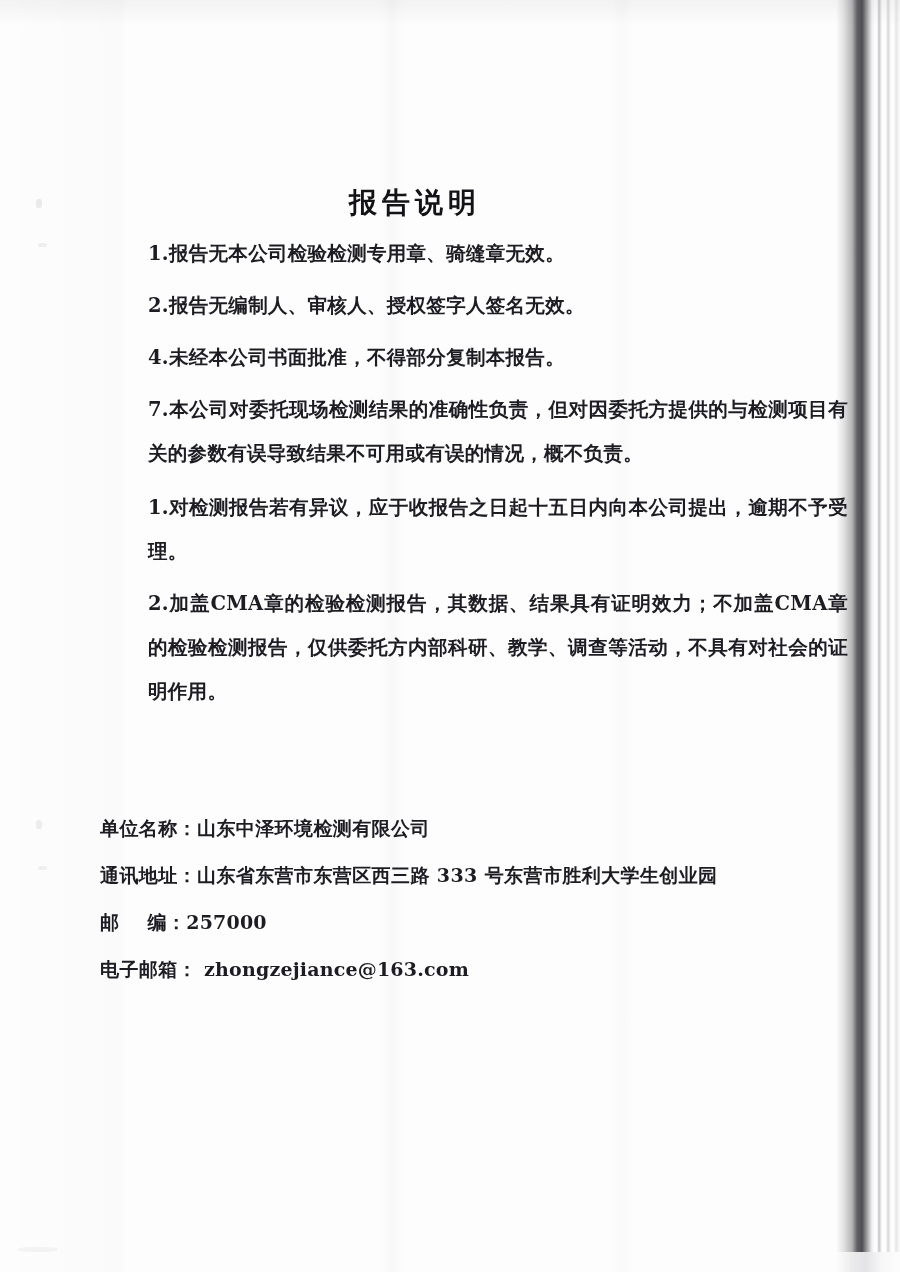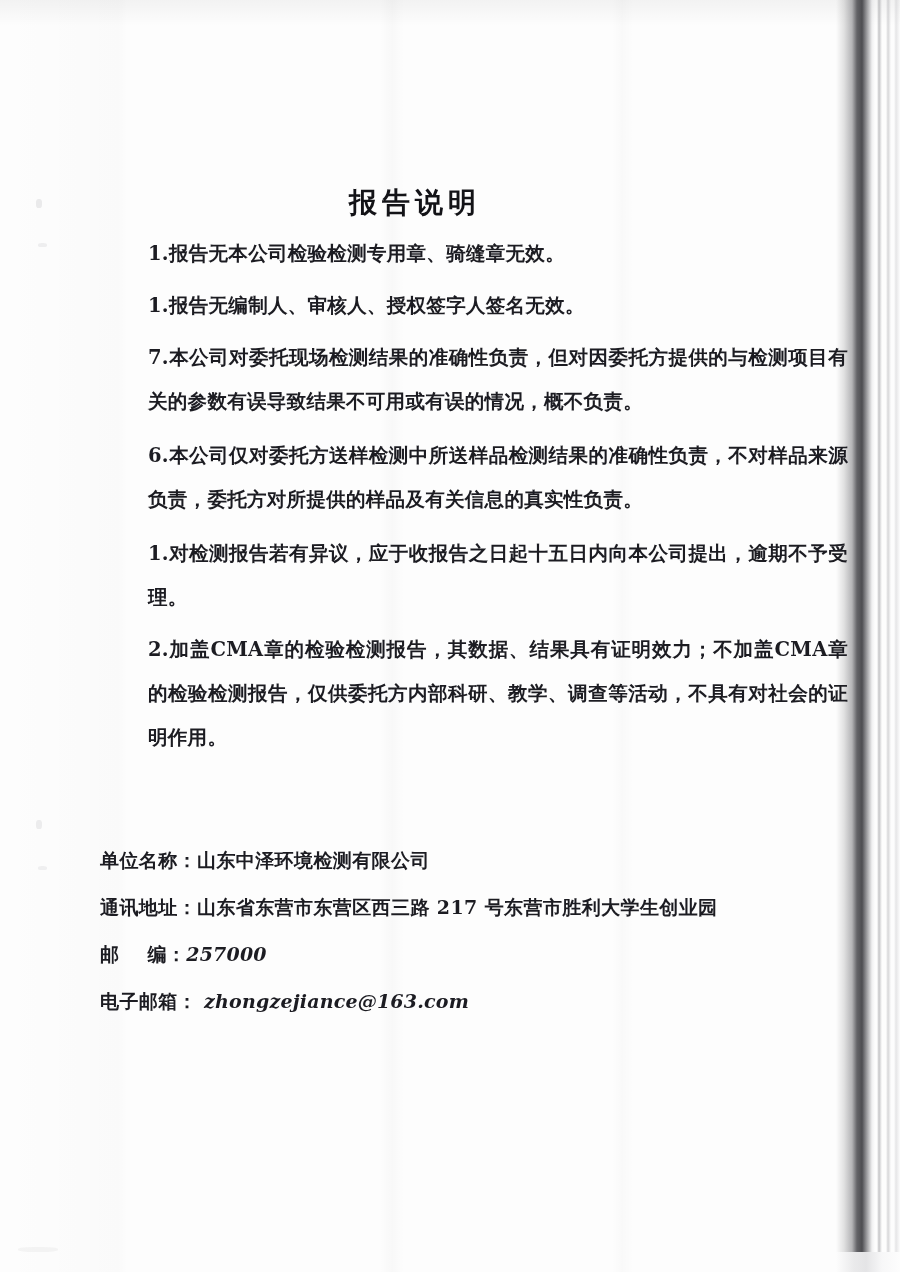--- a/index.html
+++ b/index.html
@@ -144,42 +144,41 @@
     text-align: justify;
     text-justify: inter-ideograph;
     margin: 0 0 10px 0;
   }
 
   .clause.tight { margin-bottom: 8px; }
 
   .contact {
     position: absolute;
     left: 100px;
-    top: 837px;
+    top: 805px;
     width: 700px;
   }
 
   .contact-line {
     font-size: 19px;
     font-weight: 700;
     line-height: 47px;
     letter-spacing: 0.4px;
     color: #1c1c22;
     white-space: pre;
   }
 
   .contact-line.indented {
     padding-left: 100px;
   }
 
   .contact-line .value-latin {
     font-family: "DejaVu Serif", "Liberation Serif", serif;
     font-weight: 700;
     letter-spacing: 0.2px;
-    font-style: italic;
   }
 </style>
 </head>
 <body>
 
 <div class="scan-page">
 
   <div class="paper-texture"></div>
   <div class="top-shade"></div>
 
@@ -191,32 +190,32 @@
   <div class="speck" style="left:36px; top:820px; width:6px; height:9px; opacity:.50;"></div>
   <div class="speck" style="left:38px; top:866px; width:9px; height:4px; opacity:.40;"></div>
   <div class="speck" style="left:18px; top:1247px; width:40px; height:5px; opacity:.28;"></div>
 
   <div class="content">
 
     <h1 class="doc-title">报告说明</h1>
 
     <div class="clauses">
       <p class="clause tight">1.报告无本公司检验检测专用章、骑缝章无效。</p>
-      <p class="clause tight">1.报告无编制人、审核人、授权签字人签名无效。</p>
+      <p class="clause tight">2.报告无编制人、审核人、授权签字人签名无效。</p>
+      <p class="clause tight">4.未经本公司书面批准，不得部分复制本报告。</p>
       <p class="clause">7.本公司对委托现场检测结果的准确性负责，但对因委托方提供的与检测项目有关的参数有误导致结果不可用或有误的情况，概不负责。</p>
-      <p class="clause">6.本公司仅对委托方送样检测中所送样品检测结果的准确性负责，不对样品来源负责，委托方对所提供的样品及有关信息的真实性负责。</p>
       <p class="clause tight">1.对检测报告若有异议，应于收报告之日起十五日内向本公司提出，逾期不予受理。</p>
       <p class="clause">2.加盖CMA章的检验检测报告，其数据、结果具有证明效力；不加盖CMA章的检验检测报告，仅供委托方内部科研、教学、调查等活动，不具有对社会的证明作用。</p>
     </div>
 
     <div class="contact">
 
       <div class="contact-line"><span>单位名称：</span><span>山东中泽环境检测有限公司</span></div>
 
-      <div class="contact-line"><span>通讯地址：</span><span>山东省东营市东营区西三路 217 号东营市胜利大学生创业园</span></div>
+      <div class="contact-line"><span>通讯地址：</span><span>山东省东营市东营区西三路 333 号东营市胜利大学生创业园</span></div>
 
 
       <div class="contact-line"><span>邮    编：</span><span class="value-latin">257000</span></div>
 
 
       <div class="contact-line"><span>电子邮箱： </span><span class="value-latin">zhongzejiance@163.com</span></div>
 
     </div>
 
   </div>

